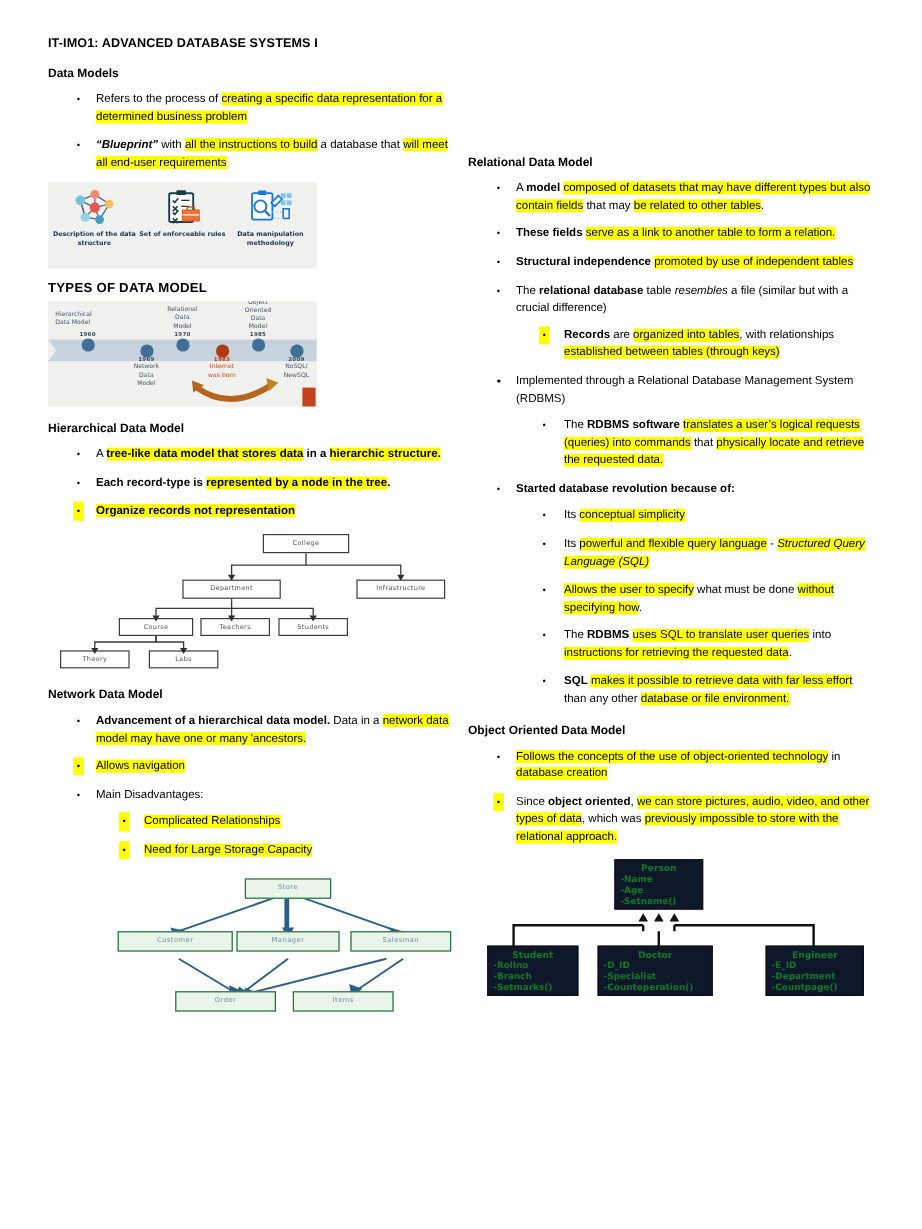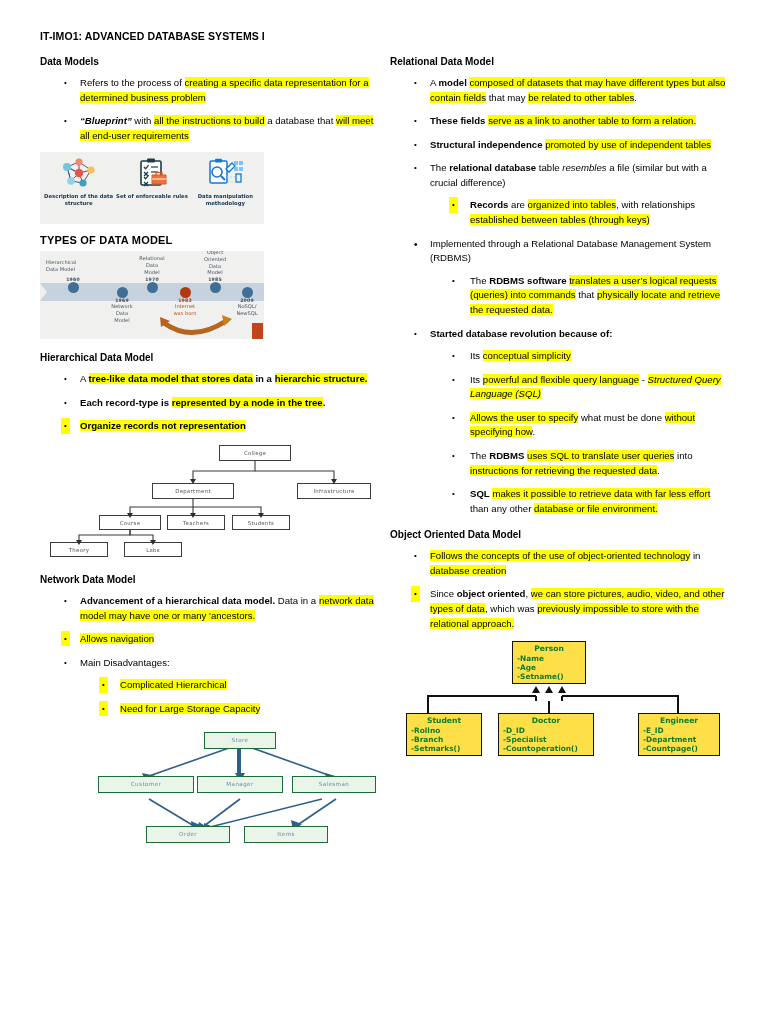--- a/index.html
+++ b/index.html
@@ -9,21 +9,21 @@
     font-family:"Liberation Sans", sans-serif;
     color:#000;
     overflow:hidden;
   }
   .page{
     position:relative;
     width:768px;height:1024px;
     box-sizing:border-box;
     padding:30px 33px 10px 40px;
   }
-  .cols{display:flex;gap:10px;align-items:flex-start;}
+  .cols{display:flex;gap:10px;align-items:flex-end;}
   .col{width:340px;}
   .col.left{width:340px;}
   .col.right{width:340px;}
 
   h1.doc-title{
     font-size:10.5px;font-weight:bold;margin:0 0 14px 0;letter-spacing:.1px;
   }
   h2.sec{
     font-size:10px;font-weight:bold;margin:0 0 9px 0;
   }
@@ -109,21 +109,21 @@
     position:absolute;box-sizing:border-box;
     border:1px solid #1d6b36;background:#eaf5ea;
     display:flex;align-items:center;justify-content:center;
     font-size:5.6px;color:#6b8ba0;letter-spacing:.4px;
     font-family:"DejaVu Sans", sans-serif;
   }
 
   
   .oo{position:relative;width:330px;height:130px;margin:10px 0 0 0;}
   .ooclass{
-    position:absolute;box-sizing:border-box;border:1.4px solid #111;background:#fde047;
+    position:absolute;box-sizing:border-box;border:1.4px solid #111;background:#0f172a;
     padding:2px 4px;font-family:"DejaVu Sans", sans-serif;
   }
   .oo-title{font-size:7.6px;font-weight:bold;color:#0d7a28;text-align:center;line-height:1.25;}
   .oo-attr{font-size:7.4px;font-weight:bold;color:#0d7a28;line-height:1.22;}
 </style>
 </head>
 <body>
 
 <div class="page">
 
@@ -315,21 +315,21 @@
             <polygon points="106,97 112,97 109,102"></polygon>
           </g>
         </svg>
       </div>
 
       <h2 class="sec tall">Network Data Model</h2>
       <ul class="lvl1">
           <li><span><b>Advancement of a hierarchical data model.</b> Data in a <span class="hl">network data model may have one or many 'ancestors.</span></span></li>
           <li class="hl-bullet"><span><span class="hl">Allows navigation</span></span></li>
           <li><span>Main Disadvantages:</span><ul class="lvl2">
-              <li class="hl-bullet"><span><span class="hl">Complicated Hierarchical</span></span></li>
+              <li class="hl-bullet"><span><span class="hl">Complicated Relationships</span></span></li>
               <li class="hl-bullet"><span><span class="hl">Need for Large Storage Capacity</span></span></li>
             </ul></li>
         </ul>
 
       <div class="diagram" style="width:332px;height:120px;">
         <svg width="332" height="120" style="position:absolute;left:0;top:0;">
           <g stroke="#2d5f8b" stroke-width="1.6" fill="none">
             <line x1="185" y1="22" x2="105" y2="50"></line>
             <line x1="196" y1="22" x2="196" y2="50"></line>
             <line x1="208" y1="22" x2="287" y2="50"></line>

